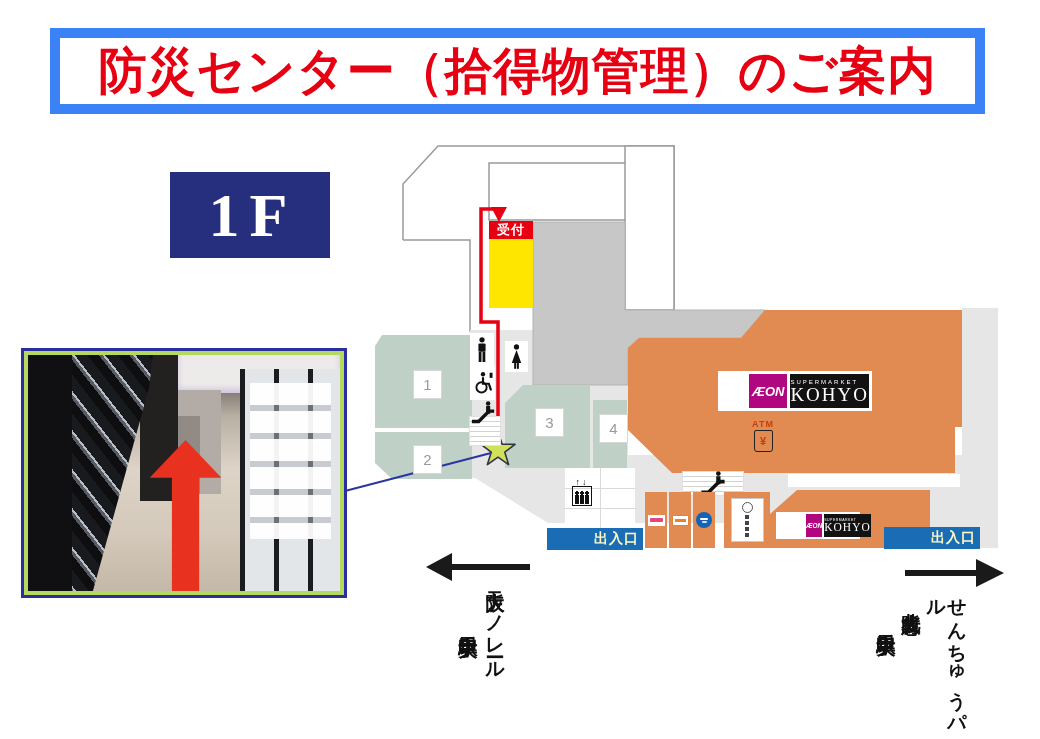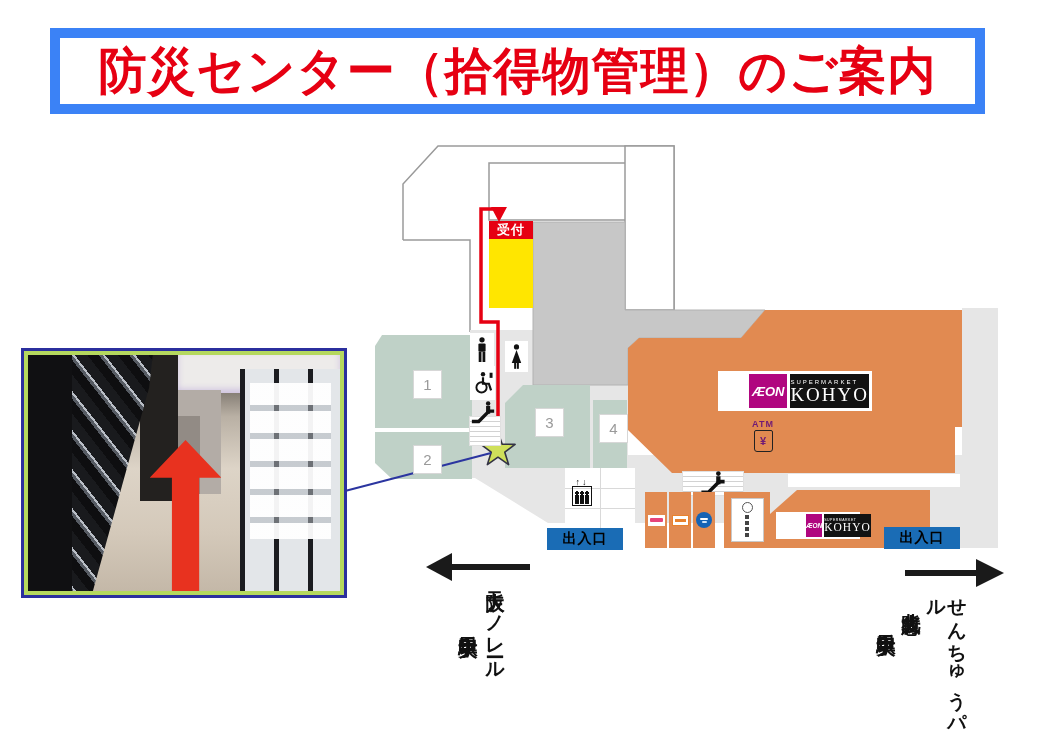--- a/index.html
+++ b/index.html
@@ -14,22 +14,22 @@
   
   .floorbox{left:170px;top:172px;width:160px;height:86px;background:#262e7e;color:#fff;
             display:flex;align-items:center;justify-content:center;
             font-family:"Liberation Serif","DejaVu Serif",serif;font-weight:bold;font-size:62px;letter-spacing:10px;padding-left:6px;box-sizing:border-box;}
   
   .reception{left:489px;top:221px;width:44px;height:18px;background:#e60012;color:#fff;
              font-size:13px;font-weight:bold;display:flex;align-items:center;justify-content:center;letter-spacing:1px;}
   .yellowroom{left:489px;top:239px;width:44px;height:69px;background:#ffe600;}
   .numbox{width:27px;height:27px;background:#fff;border:1px solid #d7d7d7;color:#9a9a9a;
           font-size:15px;display:flex;align-items:center;justify-content:center;}
-  .entrance{width:76px;height:22px;background:#1a6cb5;color:#000000;font-weight:bold;font-size:14px;
-            display:flex;align-items:center;justify-content:center;letter-spacing:1px;}
+  .entrance{width:53px;height:22px;background:#1a6cb5;color:#fef9c3;font-weight:bold;font-size:14px;
+            display:flex;align-items:center;justify-content:center;letter-spacing:1px;padding-left:43px;}
   
   .logo-frame{background:#fff;display:flex;padding:3px;box-sizing:border-box;gap:3px;}
   .aeon-box{background:#b0067f;color:#fff;display:flex;align-items:center;justify-content:center;
             font-weight:bold;font-style:italic;margin-left:28px;}
   .kohyo-box{background:#121212;color:#fff;display:flex;flex-direction:column;justify-content:center;flex:1;}
   .kohyo-sup{letter-spacing:2px;}
   .kohyo-name{font-family:"Liberation Serif","DejaVu Serif",serif;letter-spacing:2px;line-height:1;}
   
   .wbox{background:#fff;display:flex;align-items:center;justify-content:center;}
   .stepband{background:repeating-linear-gradient(180deg,#fff 0 4px,#d2d2d2 4px 5px);border:1px solid #e0e0e0;}
@@ -50,21 +50,21 @@
   .shoplogo2{width:17px;height:11px;background:#fff;border:1px solid #e9822e;box-sizing:border-box;display:flex;align-items:center;justify-content:center;}
   .shoplogo2 i{display:block;width:11px;height:3px;background:#e9822e;}
   .shoplogo3{width:16px;height:16px;border-radius:50%;background:#1663b5;display:flex;flex-direction:column;align-items:center;justify-content:center;gap:1px;}
   .shoplogo3 i{display:block;width:8px;height:2px;background:#fff;border-radius:1px;}
   .shoplogo3 u{display:block;width:5px;height:2px;background:#cfe3f7;border-radius:1px;}
   .wshop{left:724px;top:492px;width:46px;height:56px;background:#e18a51;display:flex;align-items:center;justify-content:center;}
   .wshop-inner{width:33px;height:44px;background:#fff;border:1px solid #c9c9c9;display:flex;flex-direction:column;align-items:center;padding-top:3px;box-sizing:border-box;gap:2px;}
   .wshop-inner b{width:9px;height:9px;border:1.4px solid #555;border-radius:50%;}
   .wshop-inner i{width:4px;height:4px;background:#444;}
   
-  .atm{left:748px;top:419px;width:30px;display:flex;flex-direction:column;align-items:center;color:#701a75;}
+  .atm{left:748px;top:419px;width:30px;display:flex;flex-direction:column;align-items:center;color:#c2410c;}
   .atm-label{font-size:9px;letter-spacing:1px;font-weight:bold;}
   .atm-icon{width:17px;height:20px;border:1.6px solid #222;border-radius:2px 2px 3px 3px;display:flex;align-items:center;justify-content:center;font-size:11px;font-weight:bold;margin-top:1px;}
   
   .station{writing-mode:vertical-rl;text-orientation:upright;font-weight:bold;color:#111;
            font-size:19px;line-height:21px;letter-spacing:1px;}
   .station span{display:block;}
   
   .photo{left:21px;top:348px;width:326px;height:250px;background:#2b2f9e;padding:3px;box-sizing:border-box;}
   .photo-green{width:100%;height:100%;background:#b5d85e;padding:4px;box-sizing:border-box;}
   .scene{position:relative;width:100%;height:100%;overflow:hidden;
@@ -126,20 +126,21 @@
     <g>
       <rect x="905" y="570" width="72" height="6" fill="#1a1a1a"></rect>
       <polygon points="976,559 976,587 1004,573" fill="#1a1a1a"></polygon>
     </g>
   </svg>
 
   <div class="abs banner">
     <h1>防災センター（拾得物管理）のご案内</h1>
   </div>
 
+  <div class="abs floorbox">1F</div>
 
   <div class="abs yellowroom"></div>
   <div class="abs reception">受付</div>
 
   <div class="abs numbox" style="left:413px;top:370px;">1</div>
   <div class="abs numbox" style="left:413px;top:445px;">2</div>
   <div class="abs numbox" style="left:535px;top:408px;">3</div>
   <div class="abs numbox" style="left:599px;top:414px;">4</div>
 
   <div class="abs wbox" style="left:470px;top:333px;width:24px;height:34px;">

